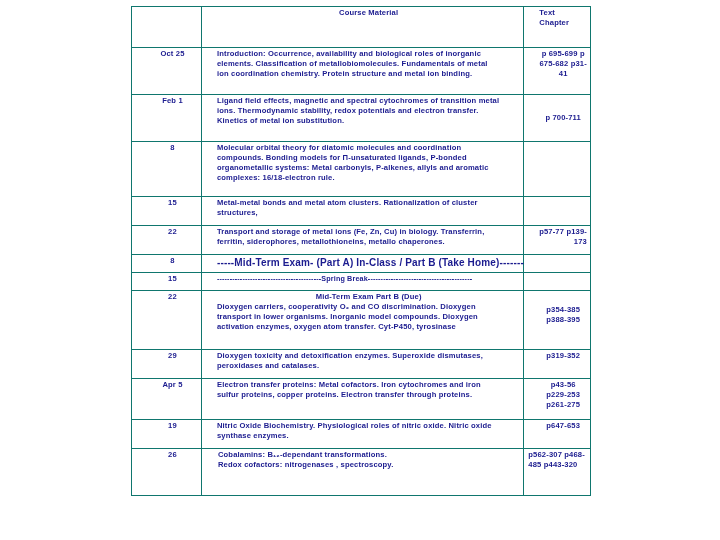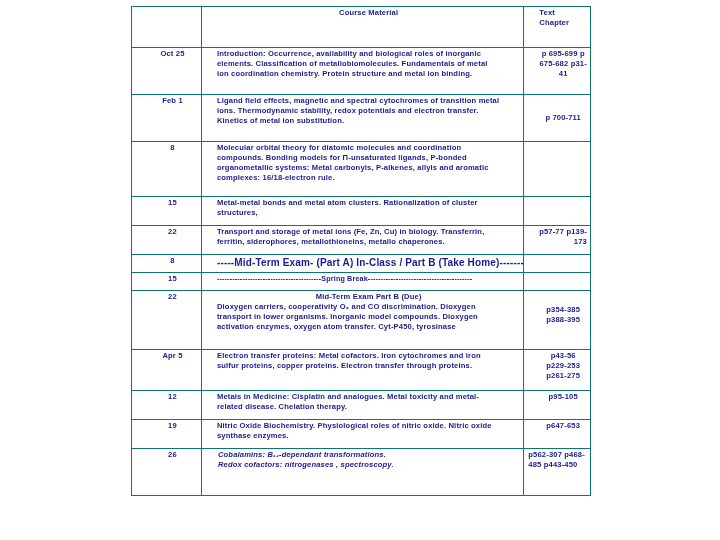--- a/index.html
+++ b/index.html
@@ -71,21 +71,21 @@
     font-weight: bold;
     line-height: 1.28;
     padding-top: 2px;
   }
   .serif {
     font-family: "Liberation Serif", serif;
     font-weight: normal;
     font-size: 9px;
     letter-spacing: 0;
   }
-  .serif .line { padding-left: 1px; font-style: italic; }
+  .serif .line { padding-left: 1px; }
   .exam-line { text-align: center; font-size: 10px; }
 </style>
 </head>
 <body>
 
 <div class="page">
 
   <table class="syllabus">
     <colgroup>
       <col class="c-date">
@@ -185,44 +185,44 @@
           <span class="line">Dioxygen carriers, cooperativity  O₂ and CO discrimination. Dioxygen</span>
           <span class="line">transport in lower organisms. Inorganic  model compounds. Dioxygen</span>
           <span class="line">activation enzymes, oxygen atom transfer. Cyt-P450, tyrosinase</span>
         </td>
         <td class="cell-chap" style="padding-top:14px">
           <span class="line">p354-385</span>
           <span class="line">p388-395</span>
         </td>
       </tr>
 
+      <tr>
+        <td class="cell-date">29</td>
+        <td class="cell-mat" style="height:26px">
+          <span class="line">Dioxygen toxicity and detoxification enzymes. Superoxide dismutases,</span>
+          <span class="line">peroxidases and catalases.</span>
+        </td>
+        <td class="cell-chap">
+          <span class="line">p319-352</span>
+        </td>
+      </tr>
 
       <tr>
         <td class="cell-date">Apr 5</td>
         <td class="cell-mat" style="height:38px">
           <span class="line">Electron transfer proteins: Metal cofactors. Iron cytochromes and iron</span>
           <span class="line">sulfur proteins, copper proteins. Electron transfer through proteins.</span>
         </td>
         <td class="cell-chap">
           <span class="line">p43-56</span>
           <span class="line">p229-253</span>
           <span class="line">p261-275</span>
         </td>
       </tr>
 
-      <tr>
-        <td class="cell-date">12</td>
-        <td class="cell-mat" style="height:26px">
-          <span class="line">Metals in Medicine: Cisplatin and analogues. Metal toxicity and metal-</span>
-          <span class="line">related disease. Chelation therapy.</span>
-        </td>
-        <td class="cell-chap">
-          <span class="line">p95-105</span>
-        </td>
-      </tr>
 
       <tr>
         <td class="cell-date">19</td>
         <td class="cell-mat" style="height:26px">
           <span class="line">Nitric Oxide Biochemistry. Physiological roles of nitric oxide. Nitric oxide</span>
           <span class="line">synthase enzymes.</span>
         </td>
         <td class="cell-chap">
           <span class="line">p647-653</span>
         </td>
@@ -230,20 +230,20 @@
 
       <tr>
         <td class="cell-date">26</td>
         <td class="cell-mat serif" style="height:44px">
           <span class="line">Cobalamins: B₁₂-dependant transformations.</span>
           <span class="line"> Redox cofactors: nitrogenases , spectroscopy.</span>
         </td>
         <td class="cell-chap" style="text-align:left;padding-left:4px">
           <span class="line">p562-307</span>
           <span class="line">p468-485</span>
-          <span class="line">p443-450</span>
+          <span class="line">p443-320</span>
         </td>
       </tr>
 
     </tbody>
   </table>
 
 </div>
 
 </body></html>

